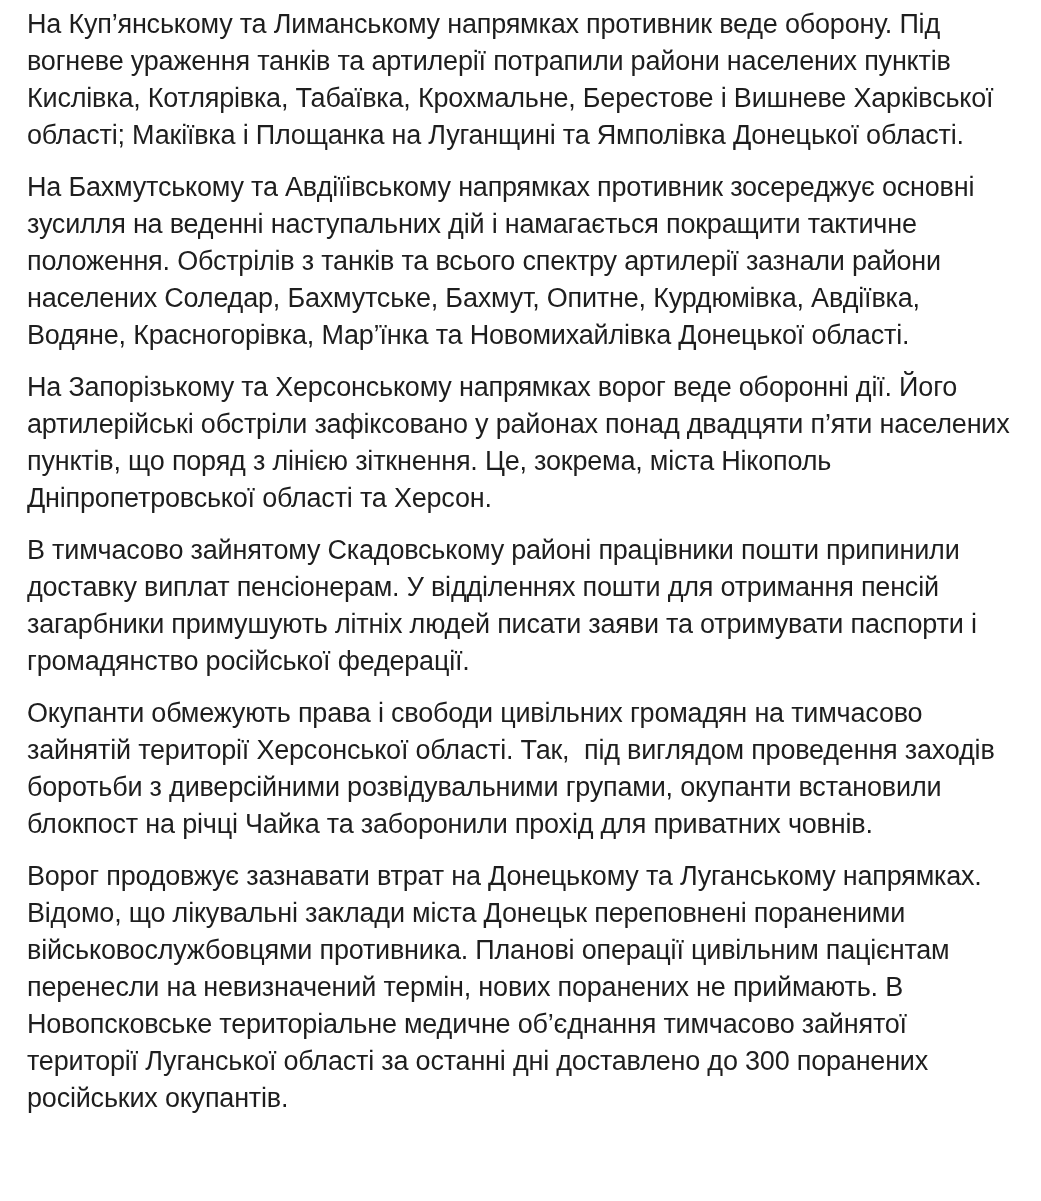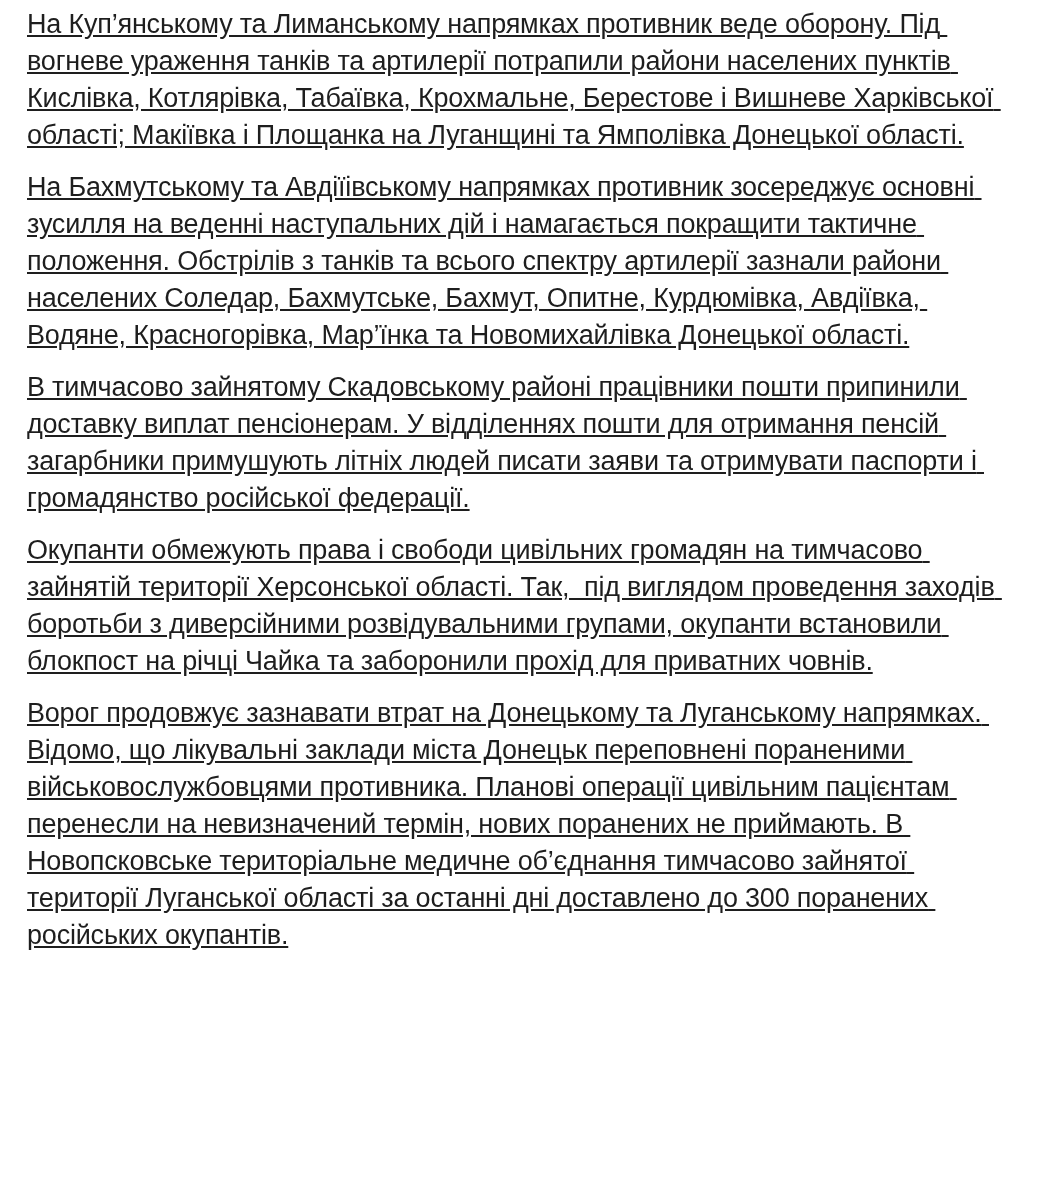--- a/index.html
+++ b/index.html
@@ -19,28 +19,28 @@
     font-family: "Liberation Sans", "DejaVu Sans", sans-serif;
     font-size: 27px;
     line-height: 37px;
     letter-spacing: -0.2px;
     color: #1e1e1e;
     text-align: left;
   }
   .report p {
     margin: 0 0 15px 0;
     white-space: pre-wrap; 
-    text-decoration: underline;
   }
   .report p:last-child {
     margin-bottom: 0;
   }
 </style>
 </head>
 <body>
 
 <main class="report">
   <p>На Куп’янському та Лиманському напрямках противник веде оборону. Під вогневе ураження танків та артилерії потрапили райони населених пунктів Кислівка, Котлярівка, Табаївка, Крохмальне, Берестове і Вишневе Харківської області; Макіївка і Площанка на Луганщині та Ямполівка Донецької області.</p>
   <p>На Бахмутському та Авдіїівському напрямках противник зосереджує основні зусилля на веденні наступальних дій і намагається покращити тактичне положення. Обстрілів з танків та всього спектру артилерії зазнали райони населених Соледар, Бахмутське, Бахмут, Опитне, Курдюмівка, Авдіївка, Водяне, Красногорівка, Мар’їнка та Новомихайлівка Донецької області.</p>
+  <p>На Запорізькому та Херсонському напрямках ворог веде оборонні дії. Його артилерійські обстріли зафіксовано у районах понад двадцяти п’яти населених пунктів, що поряд з лінією зіткнення. Це, зокрема, міста Нікополь Дніпропетровської області та Херсон.</p>
   <p>В тимчасово зайнятому Скадовському районі працівники пошти припинили доставку виплат пенсіонерам. У відділеннях пошти для отримання пенсій загарбники примушують літніх людей писати заяви та отримувати паспорти і громадянство російської федерації.</p>
   <p>Окупанти обмежують права і свободи цивільних громадян на тимчасово зайнятій території Херсонської області. Так,  під виглядом проведення заходів боротьби з диверсійними розвідувальними групами, окупанти встановили блокпост на річці Чайка та заборонили прохід для приватних човнів.</p>
   <p>Ворог продовжує зазнавати втрат на Донецькому та Луганському напрямках. Відомо, що лікувальні заклади міста Донецьк переповнені пораненими військовослужбовцями противника. Планові операції цивільним пацієнтам перенесли на невизначений термін, нових поранених не приймають. В Новопсковське територіальне медичне об’єднання тимчасово зайнятої території Луганської області за останні дні доставлено до 300 поранених російських окупантів.</p>
 </main>
 
 </body></html>

